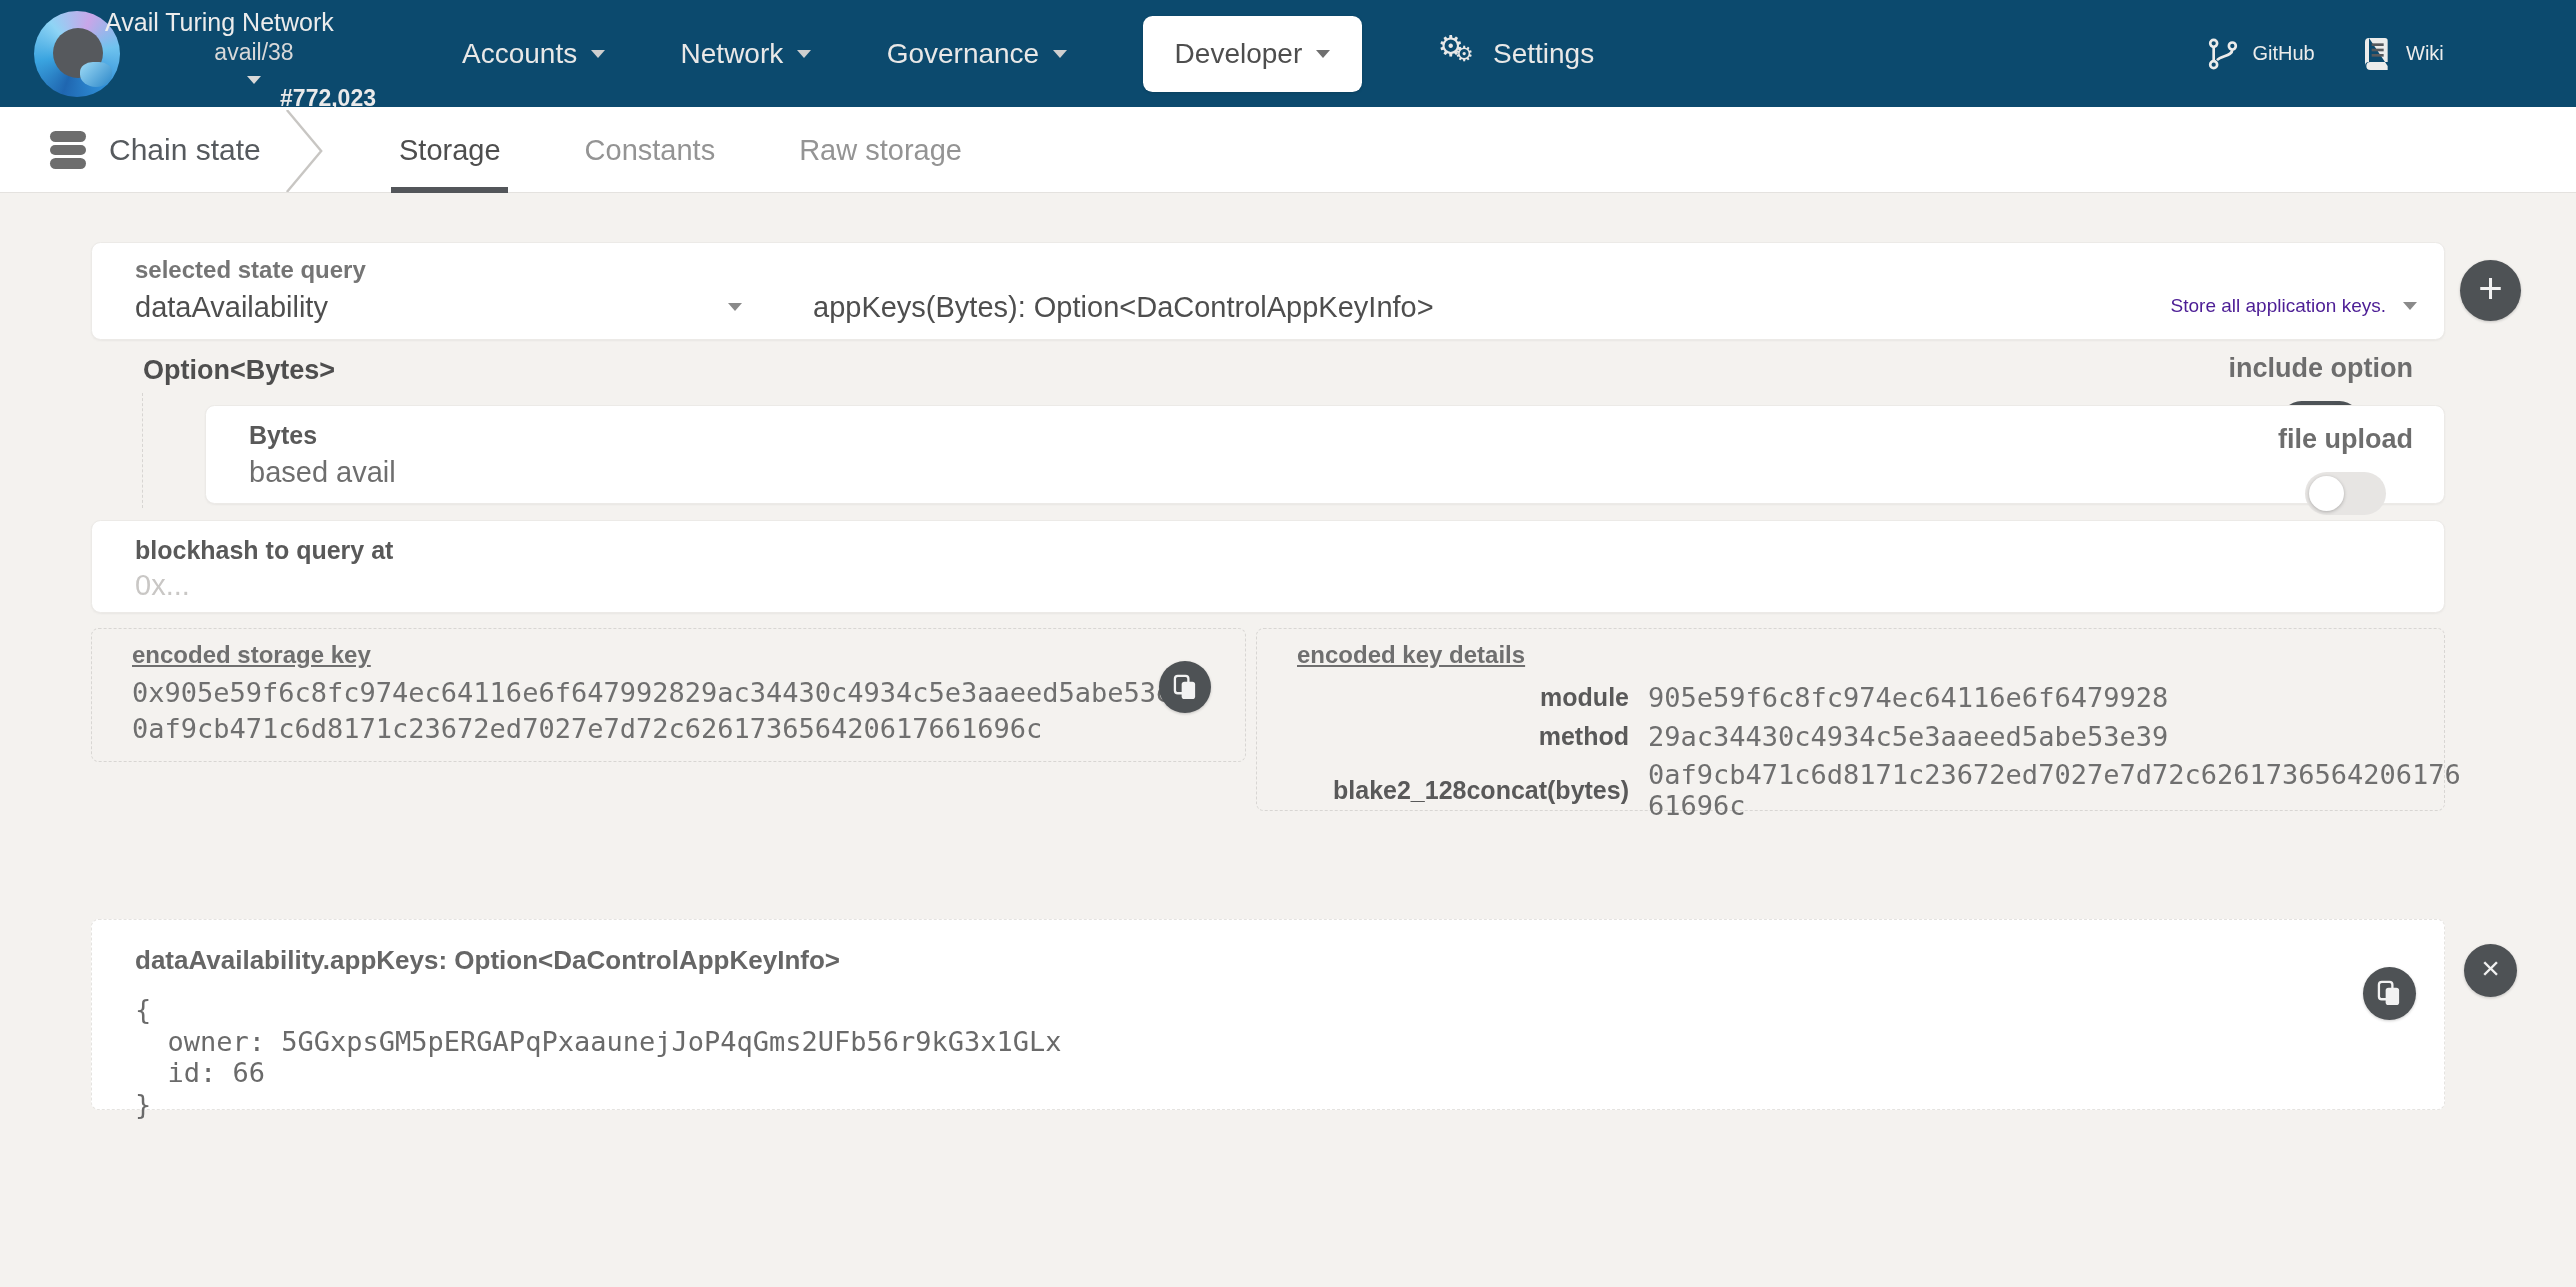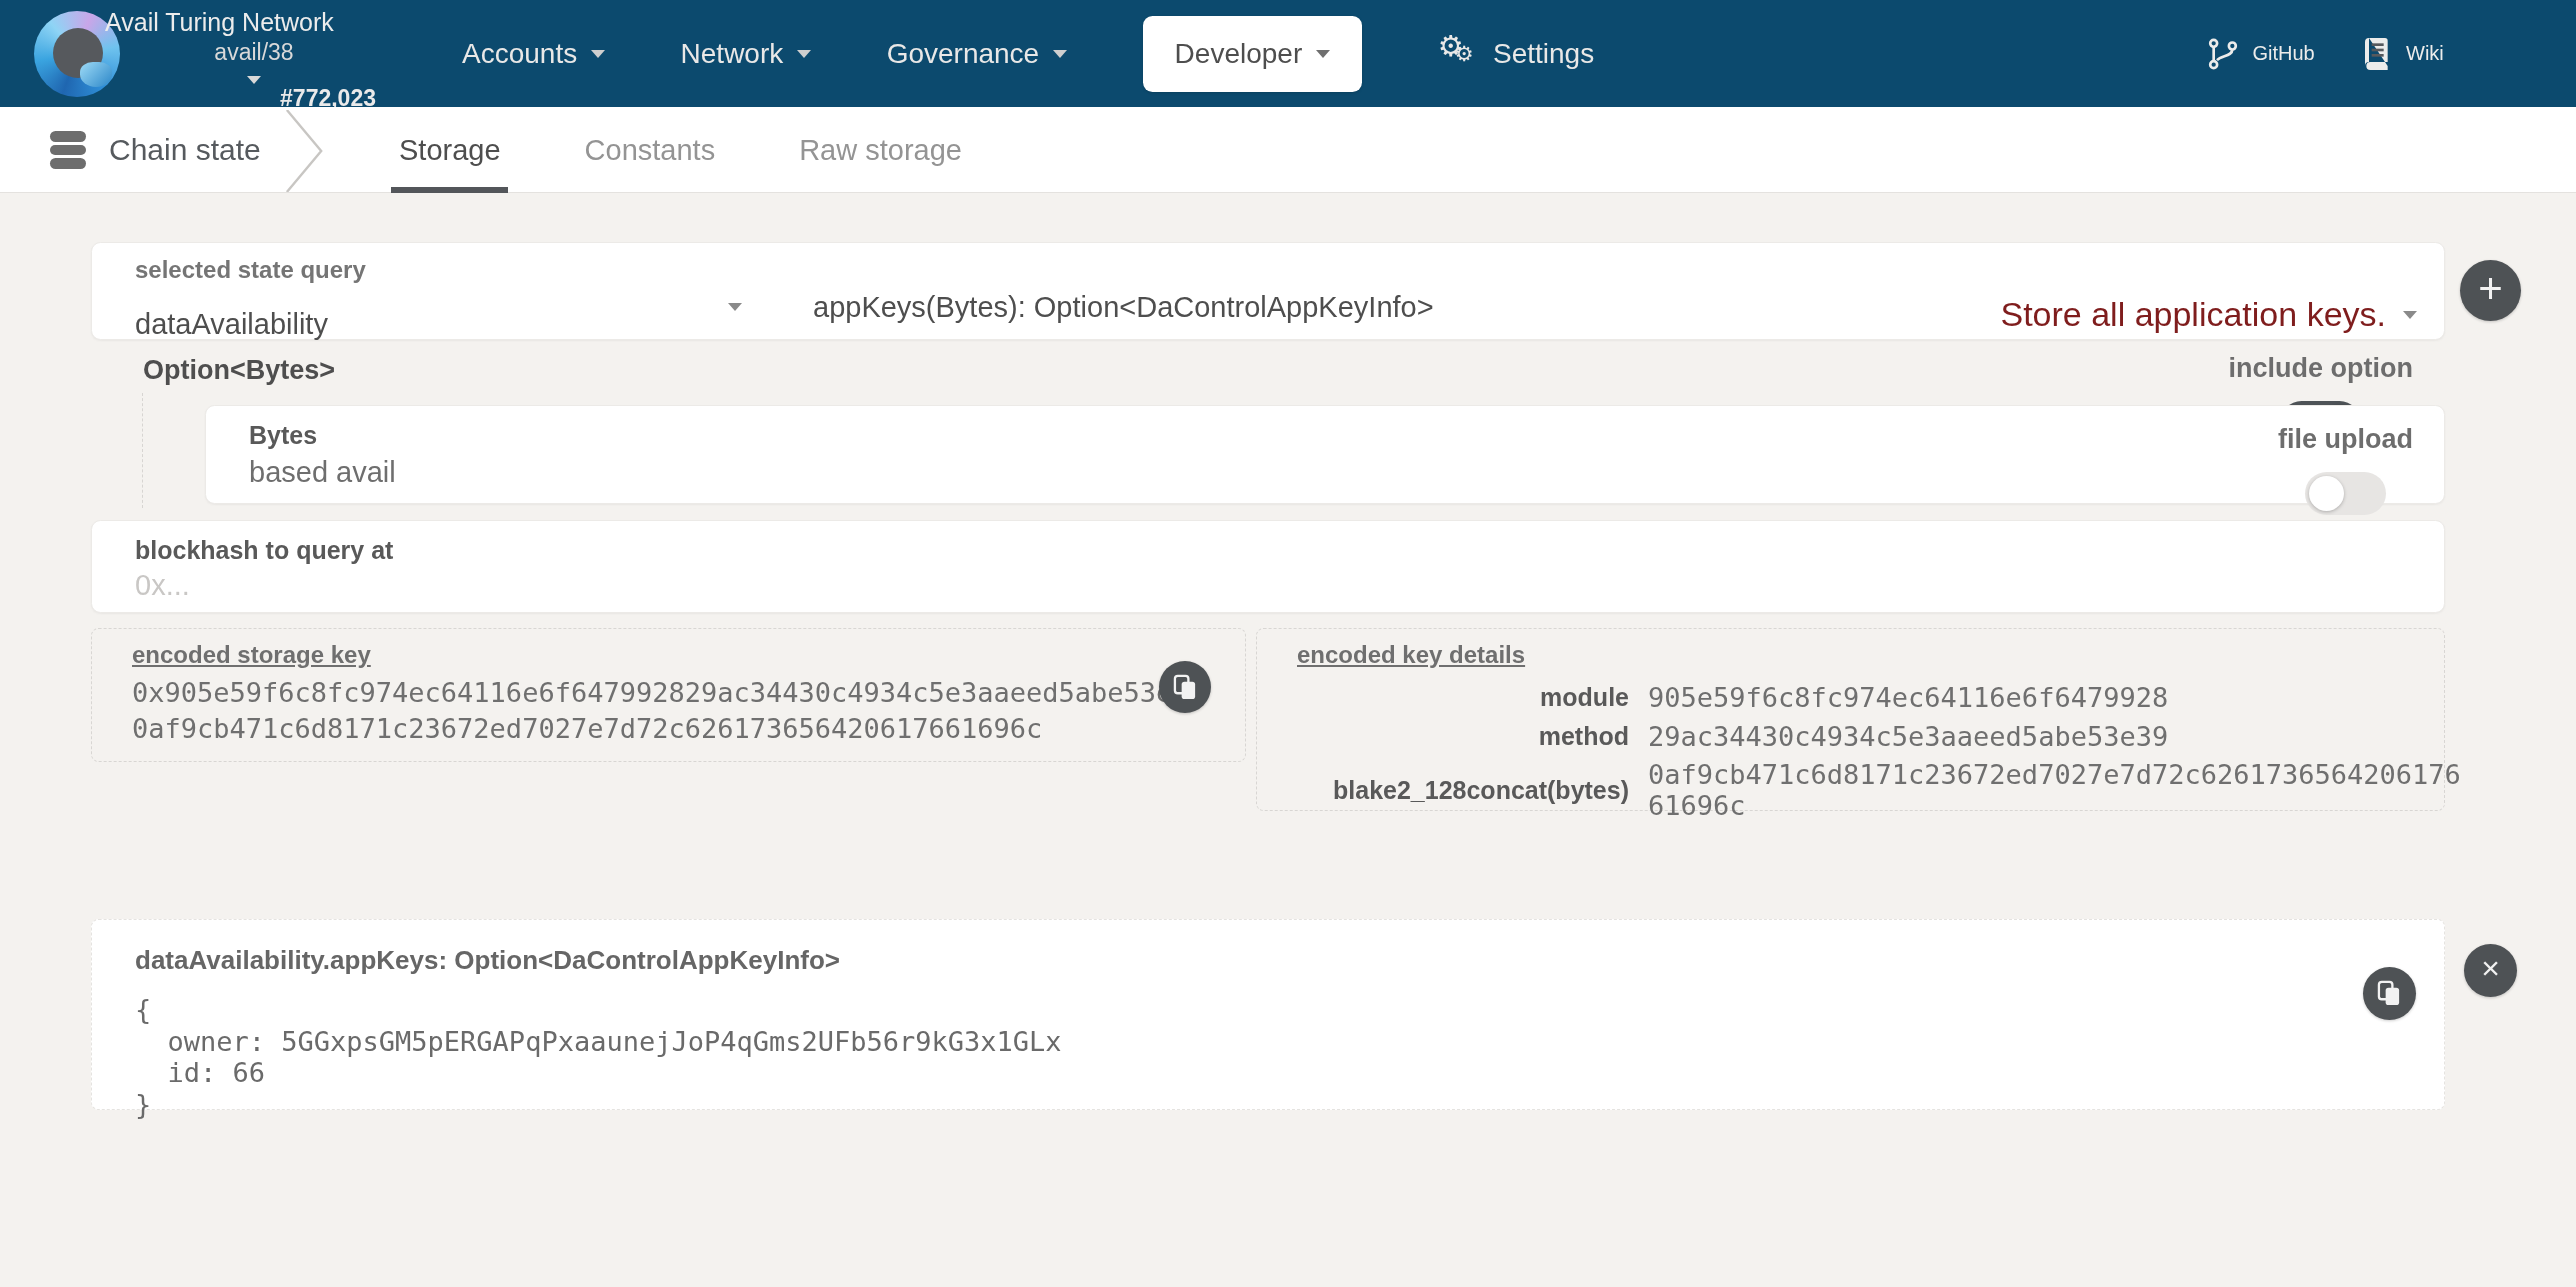--- a/index.html
+++ b/index.html
@@ -44,25 +44,25 @@
   .tab { height:86px; display:flex; align-items:center; font-size:29px; color:#949494; cursor:pointer; position:relative; white-space:nowrap; }
   .tab.active { color:#4e4e4e; }
   .tab.active::after { content:""; position:absolute; left:-7.6px; right:-7.6px; bottom:0; height:5.7px; background:#53565a; }
   
   .card { position:absolute; background:#ffffff; border:1px solid #eceae7; border-radius:9.5px; box-shadow:0 1px 1.9px rgba(120,115,110,.08); }
   .q-card   { left:91px;  top:242px; width:2354px; height:98px; }
   .b-card   { left:205px; top:405px; width:2240px; height:99px; }
   .h-card   { left:91px;  top:520px; width:2354px; height:93px;  }
   .sm-label { position:absolute; left:43px; top:13.4px; font-size:24px; font-weight:bold; color:#757575; }
   .bold-label { position:absolute; left:43px; top:15.3px; font-size:25px; font-weight:bold; color:#595959; }
-  .q-pallet { position:absolute; left:43px; top:65px; font-size:29px; color:#4e4e4e; cursor:pointer; }
+  .q-pallet { position:absolute; left:43px; top:48px; font-size:29px; color:#4e4e4e; cursor:pointer; }
   .q-pallet-caret { position:absolute; left:636px; top:60px; color:#8a8a8a; }
   .q-method { position:absolute; left:721px; top:48px; font-size:29px; color:#4e4e4e; cursor:pointer; }
   .q-hint { position:absolute; right:27px; top:52px; display:flex; align-items:center; gap:17px; cursor:pointer; }
-  .q-hint .txt { font-size:34px; color:#7f1d1d; }
+  .q-hint .txt { font-size:19px; color:#4c1d95; }
   .q-hint .tri { color:#8a8a8a; }
   .b-value { position:absolute; left:43px; top:50px; font-size:29px; color:#6e6e6e; }
   .h-placeholder { position:absolute; left:43px; top:48px; font-size:29px; color:#c9c7c5; }
   .opt-label { position:absolute; left:143px; top:355px; font-size:27px; font-weight:bold; color:#4e4e4e; }
   .indent-line { position:absolute; left:142px; top:393px; height:115px; border-left:1.9px dashed #d7d5d2; }
   
   .toggle-row { position:absolute; right:163px; display:flex; align-items:center; gap:17px;flex-direction:column; }
   .toggle-row .t-label { font-size:27px; font-weight:bold; color:#6d6d6d; white-space:nowrap; }
   .toggle { position:relative; width:81px; height:43px; border-radius:22px; background:#e7e5e3; cursor:pointer; }
   .toggle .knob { position:absolute; top:3.8px; left:3.8px; width:35px; height:35px; border-radius:50%; background:#ffffff; box-shadow:0 1px 3.8px rgba(0,0,0,.25); }

